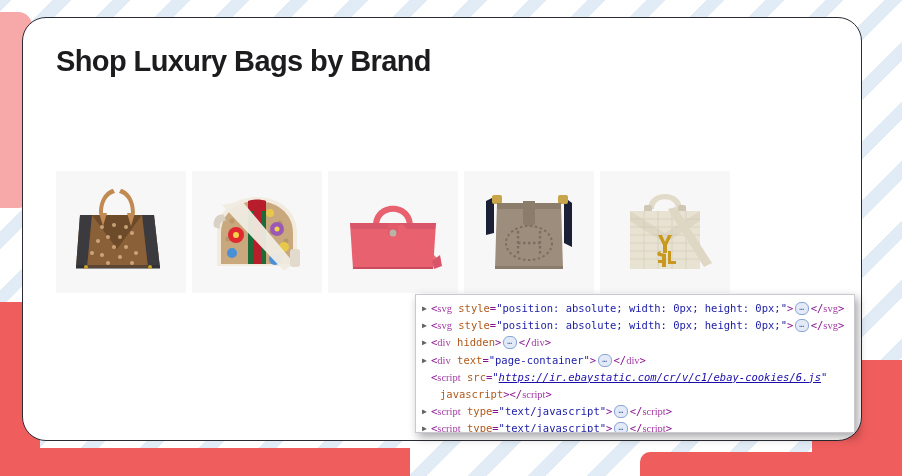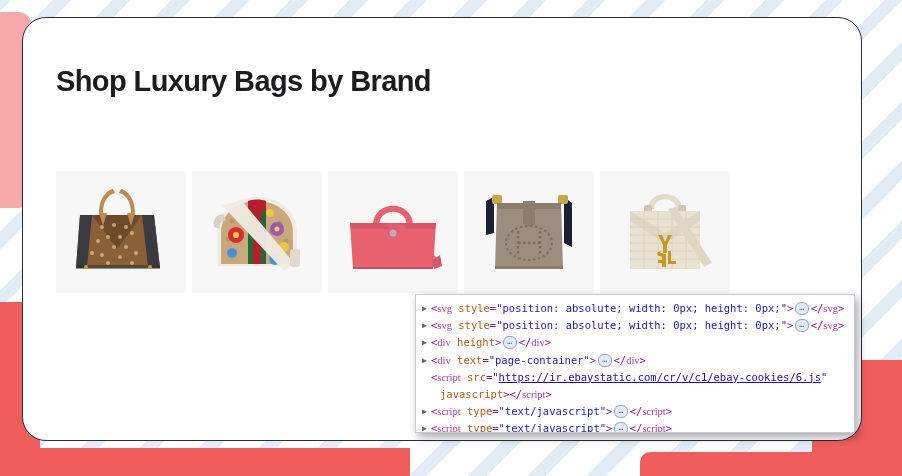--- a/index.html
+++ b/index.html
@@ -86,21 +86,20 @@
 
   .page-title {
     position: absolute;
     left: 33px;
     top: 27px;
     font-size: 29px;
     font-weight: 700;
     letter-spacing: -0.6px;
     color: #1c1c1e;
     white-space: nowrap;
-    margin-top: 20px;
   }
 
   
   .product-strip {
     position: absolute;
     left: 33px;
     top: 153px;
     display: flex;
     gap: 6px;
   }
@@ -138,21 +137,21 @@
     width: 9px;
     color: #5f6368;
     font-size: 8px;
     transform: translateY(-1px);
   }
   .caret.blank { color: transparent; }
   .tag   { color: #a33aa3; font-family: Liberation Serif, serif; }
   .punct { color: #881391; }
   .attr  { color: #b05a1b; }
   .val   { color: #1a1aa6; }
-  .link  { color: #1a0dab; text-decoration: underline; }
+  .link  { color: #1a0dab; text-decoration: underline; font-style: italic; }
   .ell {
     display: inline-block;
     background: #e3eaf7;
     border: 1px solid #8aa4d4;
     border-radius: 6px;
     color: #4a63a0;
     font-size: 8px;
     line-height: 8px;
     padding: 1px 3px 2px;
     margin: 0 2px;
@@ -311,21 +310,21 @@
           </g>
         </svg>
       </div>
 
     </div>
   </div>
 
   <div class="devtools">
       <span class="dt-row"><span class="caret">▶</span><span class="punct">&lt;</span><span class="tag">svg</span><span class=""> </span><span class="attr">style</span><span class="punct">=</span><span class="val">"position: absolute; width: 0px; height: 0px;"</span><span class="punct">&gt;</span><span class="ell">…</span><span class="punct">&lt;/</span><span class="tag">svg</span><span class="punct">&gt;</span></span>
       <span class="dt-row"><span class="caret">▶</span><span class="punct">&lt;</span><span class="tag">svg</span><span class=""> </span><span class="attr">style</span><span class="punct">=</span><span class="val">"position: absolute; width: 0px; height: 0px;"</span><span class="punct">&gt;</span><span class="ell">…</span><span class="punct">&lt;/</span><span class="tag">svg</span><span class="punct">&gt;</span></span>
-      <span class="dt-row"><span class="caret">▶</span><span class="punct">&lt;</span><span class="tag">div</span><span class=""> </span><span class="attr">height</span><span class="punct">&gt;</span><span class="ell">…</span><span class="punct">&lt;/</span><span class="tag">div</span><span class="punct">&gt;</span></span>
+      <span class="dt-row"><span class="caret">▶</span><span class="punct">&lt;</span><span class="tag">div</span><span class=""> </span><span class="attr">hidden</span><span class="punct">&gt;</span><span class="ell">…</span><span class="punct">&lt;/</span><span class="tag">div</span><span class="punct">&gt;</span></span>
       <span class="dt-row"><span class="caret">▶</span><span class="punct">&lt;</span><span class="tag">div</span><span class=""> </span><span class="attr">text</span><span class="punct">=</span><span class="val">"page-container"</span><span class="punct">&gt;</span><span class="ell">…</span><span class="punct">&lt;/</span><span class="tag">div</span><span class="punct">&gt;</span></span>
       <span class="dt-row"><span class="caret blank">▶</span><span class="punct">&lt;</span><span class="tag">script</span><span class=""> </span><span class="attr">src</span><span class="punct">=</span><span class="val">"</span><span class="link">https://ir.ebaystatic.com/cr/v/c1/ebay-cookies/6.js</span><span class="val">"</span></span>
       <span class="dt-row"><span class="caret blank">▶</span><span class="indent">&nbsp;</span><span class="attr">javascript</span><span class="punct">&gt;&lt;/</span><span class="tag">script</span><span class="punct">&gt;</span></span>
       <span class="dt-row"><span class="caret">▶</span><span class="punct">&lt;</span><span class="tag">script</span><span class=""> </span><span class="attr">type</span><span class="punct">=</span><span class="val">"text/javascript"</span><span class="punct">&gt;</span><span class="ell">…</span><span class="punct">&lt;/</span><span class="tag">script</span><span class="punct">&gt;</span></span>
       <span class="dt-row"><span class="caret">▶</span><span class="punct">&lt;</span><span class="tag">script</span><span class=""> </span><span class="attr">type</span><span class="punct">=</span><span class="val">"text/javascript"</span><span class="punct">&gt;</span><span class="ell">…</span><span class="punct">&lt;/</span><span class="tag">script</span><span class="punct">&gt;</span></span>
     </div>
 
 </div>
 
 </body></html>

